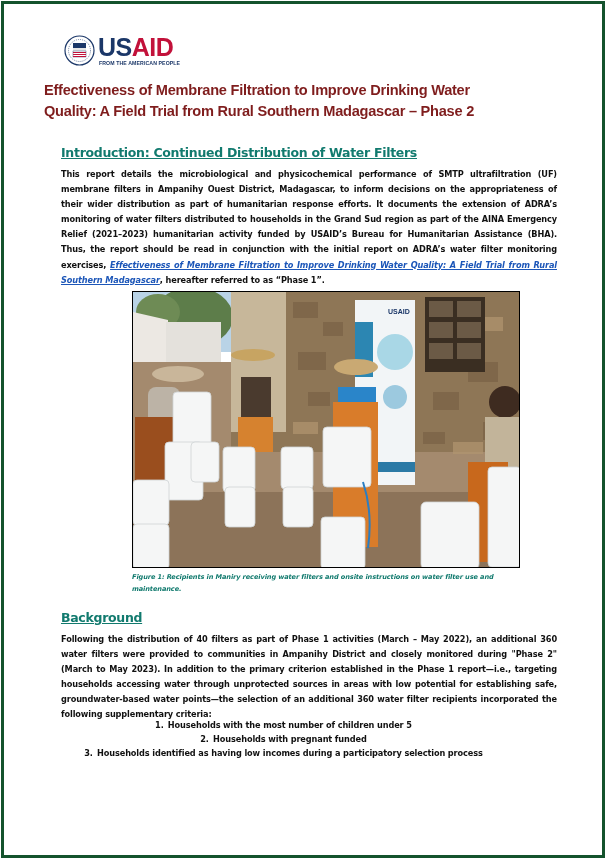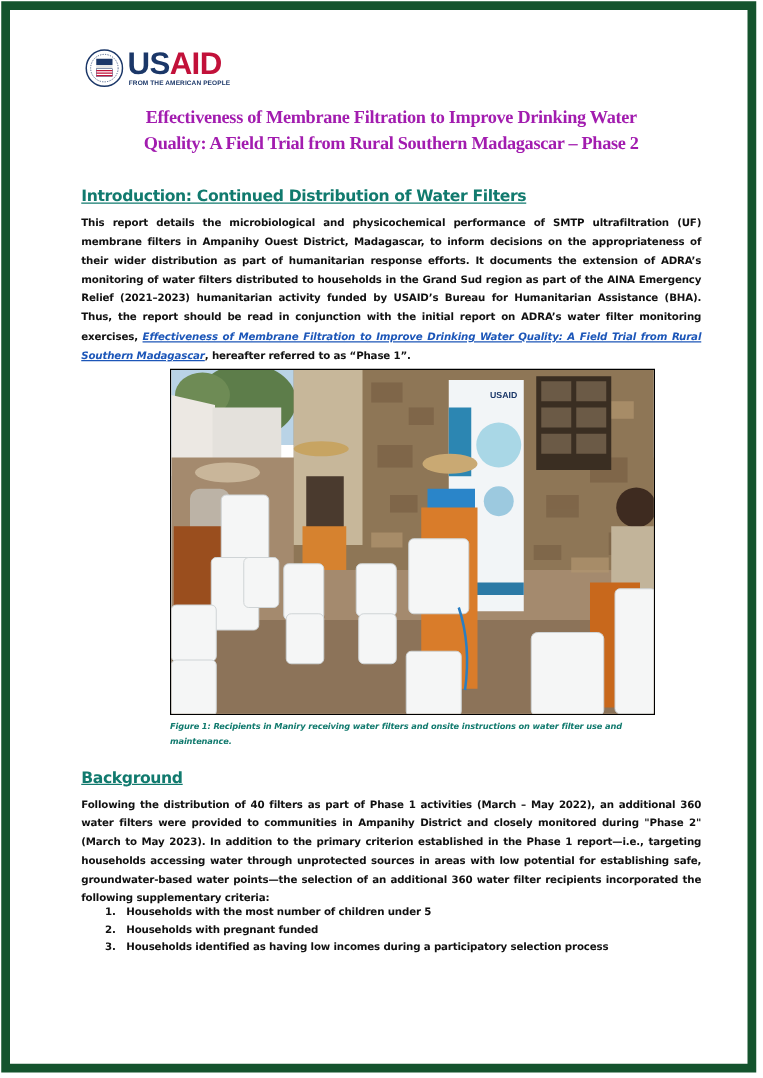--- a/index.html
+++ b/index.html
@@ -1,53 +1,53 @@
 <!DOCTYPE html>
 <html><head>
 <meta charset="utf-8">
 <style>
   html, body { margin: 0; padding: 0; background: #ffffff; }
   body { width: 610px; height: 862px; position: relative; overflow: hidden; font-family: "Liberation Sans", sans-serif; }
   .page {
     position: absolute; left: 1px; top: 1px; width: 604px; height: 857px;
-    border: 7px solid #14532d; background: #fff; box-sizing: border-box;
+    border: 3px solid #14532d; background: #fff; box-sizing: border-box;
   }
   .logo-usaid { position: absolute; left: 60px; top: 31px; width: 110px; height: 34px; }
   .seal { position: absolute; left: 0; top: 0; width: 31px; height: 31px; }
   .usaid-word { position: absolute; left: 34px; top: 0px; font-family: "Liberation Sans", sans-serif; font-weight: bold; font-size: 25px; letter-spacing: -0.5px; line-height: 25px; }
   .usaid-word .us { color: #1b3768; }
   .usaid-word .aid { color: #c2113a; }
   .usaid-tag { position: absolute; left: 35px; top: 25px; font-size: 5.2px; color: #1b3768; font-weight: bold; letter-spacing: 0.1px; white-space: nowrap; }
 
   .logo-adra { position: absolute; left: 453px; top: 36px; width: 110px; height: 28px; }
   .adra-globe { position: absolute; left: 0; top: 0; width: 34px; height: 26px; }
   .adra-word { position: absolute; left: 36px; top: 1px; font-family: "Liberation Serif", serif; font-size: 22px; color: #1e7a3c; line-height: 24px; letter-spacing: 0.3px; }
 
   .title {
-    position: absolute; left: 40px; top: 76px; width: 530px; text-align: center;
-    color: #a21caf; font-family: Liberation Serif, serif; font-weight: bold; font-size: 14.6px; line-height: 21px;
+    position: absolute; left: 40px; top: 76px; width: 530px; text-align: left;
+    color: #7f1d1d; font-family: Liberation Sans, sans-serif; font-weight: bold; font-size: 14.6px; line-height: 21px;
     letter-spacing: -0.25px;
   }
   .h2 {
     position: absolute; left: 57px; color: #117a6e; font-family: "DejaVu Sans", sans-serif; font-weight: bold;
     font-size: 12.5px; letter-spacing: -0.3px; line-height: 16px; text-decoration: underline;
   }
   .para {
     position: absolute; left: 57px; width: 496px; color: #111; font-family: "DejaVu Sans", sans-serif; font-weight: bold;
     font-size: 8.2px; line-height: 15.1px; text-align: justify; letter-spacing: -0.12px;
   }
   .para a { color: #1c56b8; font-style: italic; text-decoration: underline; }
   .photo {
     position: absolute; left: 128px; top: 287px; width: 388px; height: 277px; border: 1.5px solid #000; box-sizing: border-box; overflow: hidden;
   }
   .caption {
     position: absolute; left: 128px; top: 568px; width: 400px; color: #117a6e; font-family: "DejaVu Sans", sans-serif;
     font-style: italic; font-weight: bold; font-size: 6.6px; line-height: 11.5px; letter-spacing: -0.1px;
   }
-  .list { position: absolute; left: 76px; top: 714px; margin: 0; padding: 0; list-style: none; }
+  .list { position: absolute; left: 76px; top: 714px; margin: 0; padding: 0; list-style: none; text-align: center; }
   .list li { font-family: "DejaVu Sans", sans-serif; font-weight: bold; font-size: 8.2px; line-height: 14px; color: #111; letter-spacing: -0.12px; }
   .list .num { display: inline-block; width: 17px; }
 </style>
 </head>
 <body>
 
 <div class="page">
 
   <div class="logo-usaid">
     <svg class="seal" viewBox="0 0 31 31">

